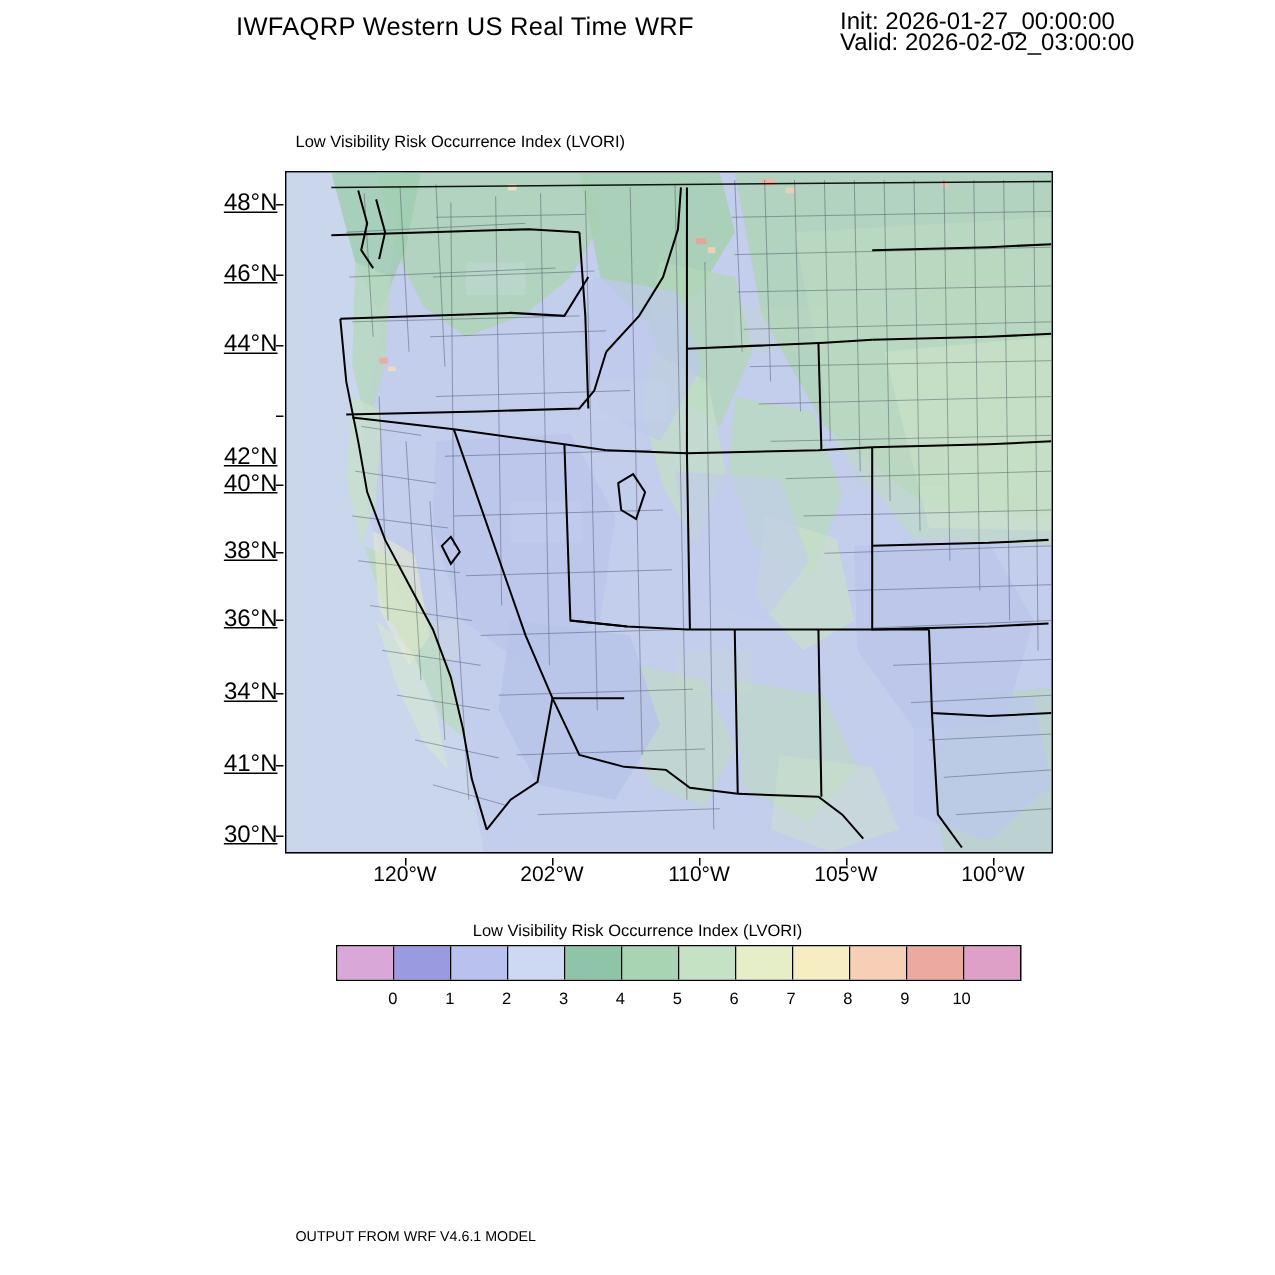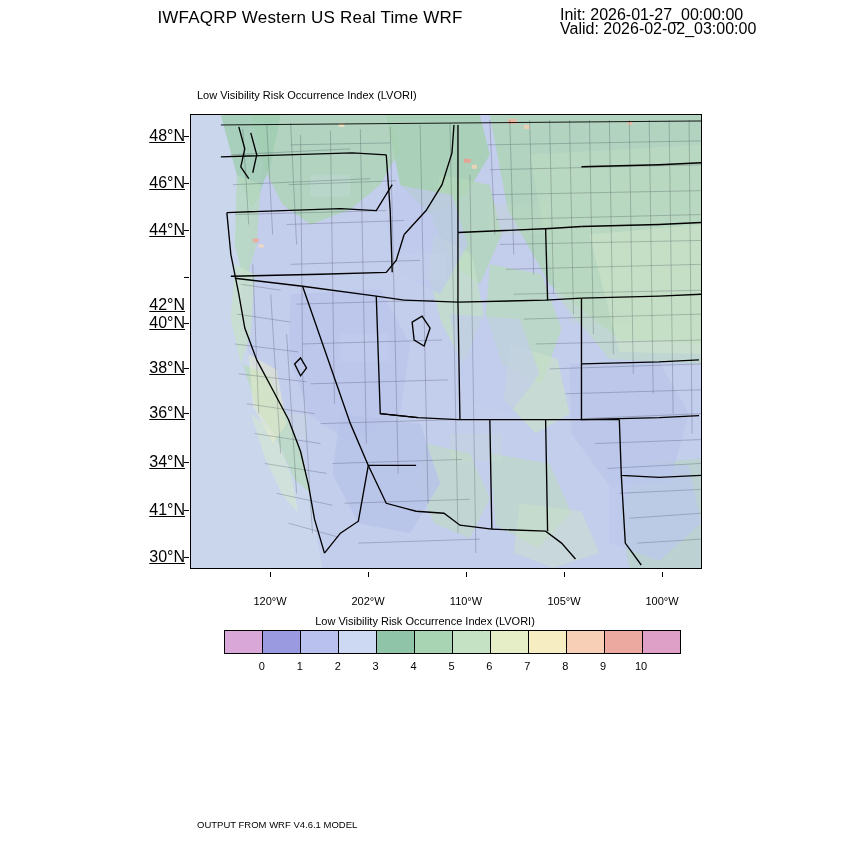--- a/index.html
+++ b/index.html
@@ -80,22 +80,22 @@
   }
   .xtick-wrap {
     position: absolute;
     left: 190px;
     top: 572px;
     width: 512px;
     height: 24px;
   }
   .xtick-label {
     position: absolute;
-    top: 23px;
-    font-size: 11px;
+    top: 2px;
+    font-size: 14px;
     transform: translateX(-50%);
     white-space: nowrap;
   }
   .tick-mark {
     position: absolute;
     background: #000;
   }
 
   
   .cbar-title {

